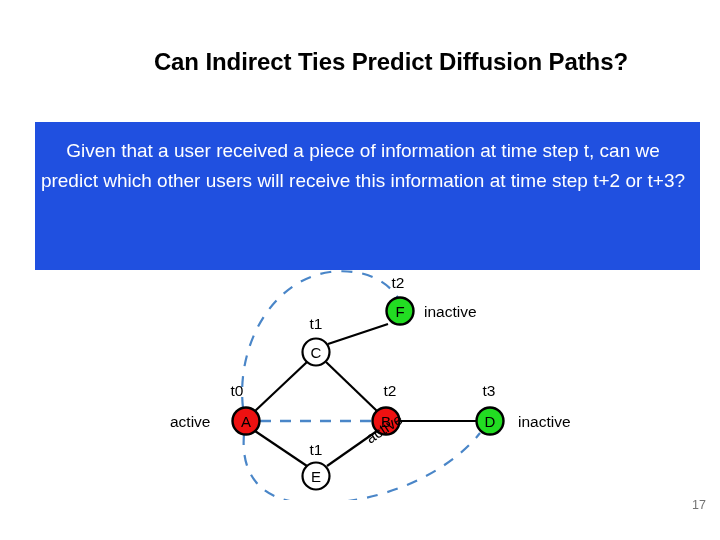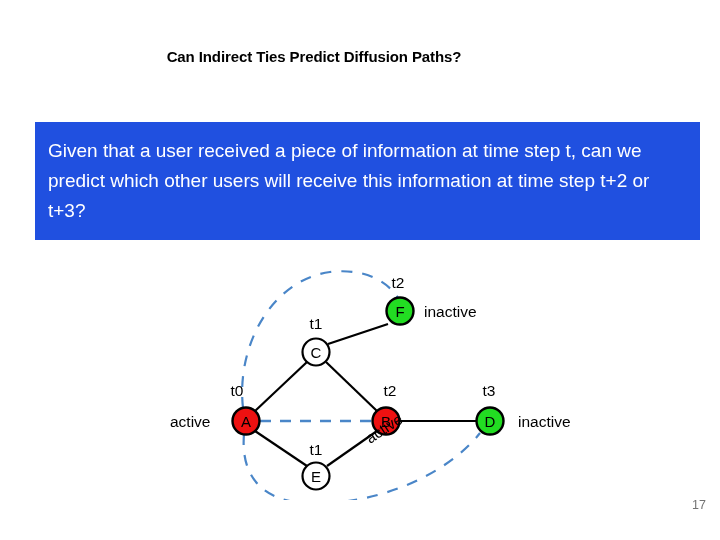--- a/index.html
+++ b/index.html
@@ -22,38 +22,39 @@
     height: 540px;
     background: #ffffff;
   }
 
   
   #slide-title {
     position: absolute;
     left: 0;
     top: 48px;
     width: 628px;
-    text-align: center;
-    font-size: 15px;
+    text-align: right;
+    font-size: 24px;
     font-weight: bold;
     color: #000000;
     letter-spacing: -0.1px;
     font-family: "Liberation Sans", sans-serif;
   }
 
   
   #callout-box {
     position: absolute;
     left: 35px;
     top: 122px;
     width: 665px;
-    height: 118px;
+    height: 148px;
     background: #2050e0;
     box-sizing: border-box;
-    padding: 14px 13px 0 13px;
+    padding: 14px 13px 0 4px;
+    text-align: center;
   }
   #callout-text {
     color: #ffffff;
     font-size: 19px;
     line-height: 30px;
     font-family: "Liberation Sans", sans-serif;
     white-space: pre-wrap;
   }
 
   

